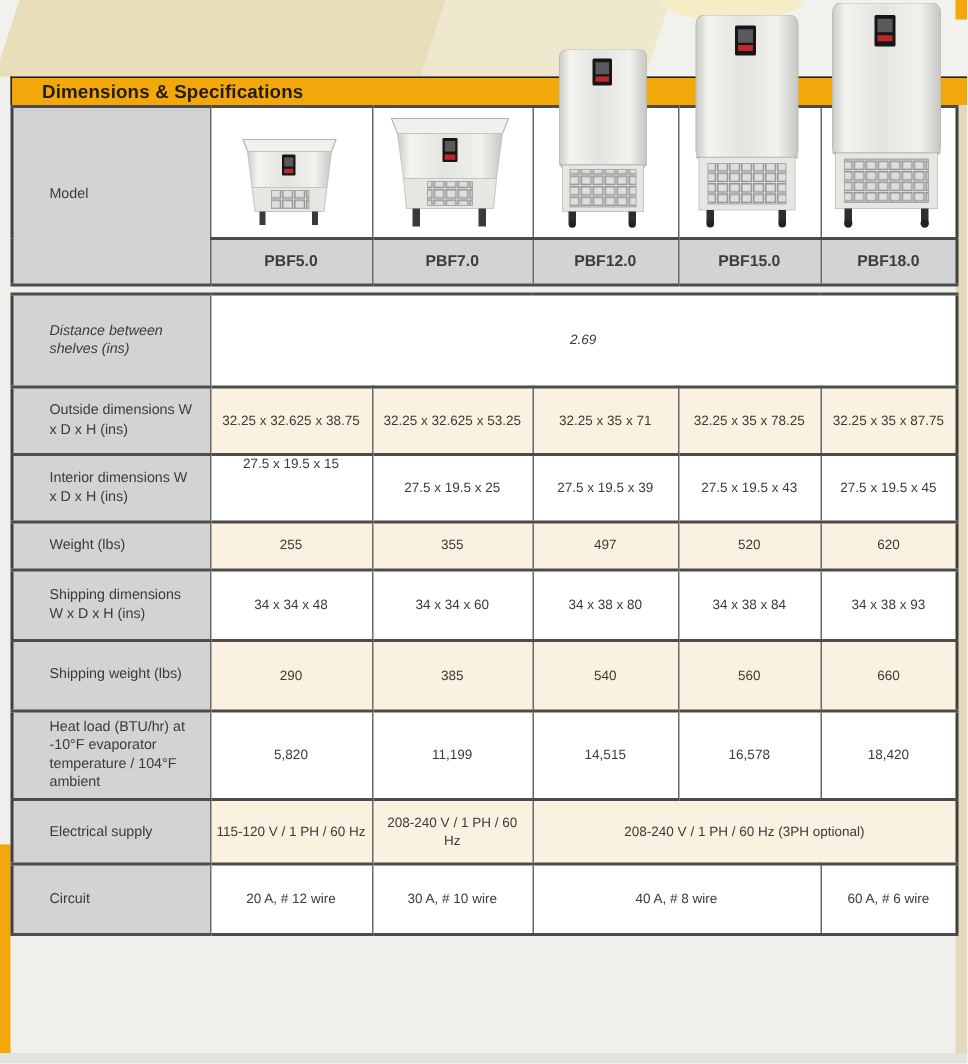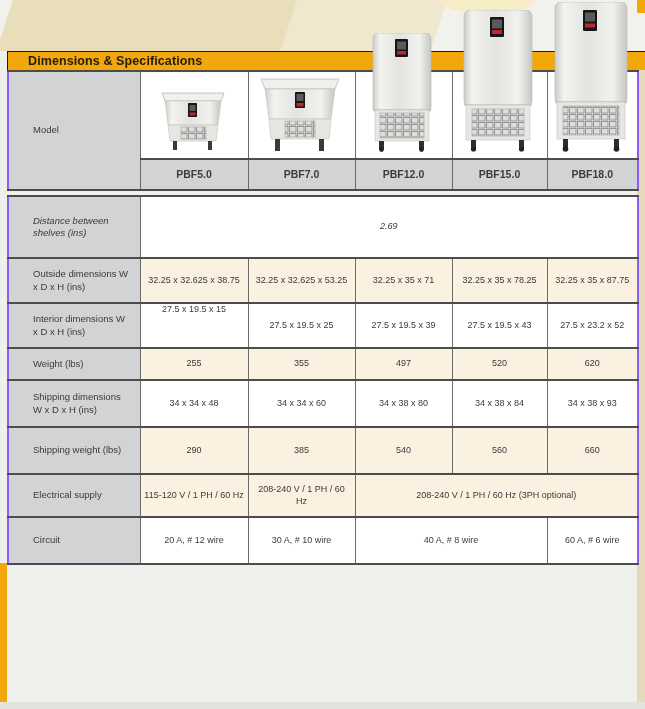--- a/index.html
+++ b/index.html
@@ -20,21 +20,21 @@
     background:#F2A80B; border-top:1px solid #1d1d1d; border-left:1px solid #1d1d1d;
     display:flex; align-items:center; box-sizing:border-box; z-index:1;
   }
   .title-bar span { font-size:12.5px; font-weight:800; color:#221c12; padding-left:20px; letter-spacing:.1px; }
   
   .edge-right  { position:absolute; right:0; top:70px; width:8px; height:632px; background:#E4D9BC; }
   .edge-left   { position:absolute; left:0; top:563px; width:7px; height:139px; background:#F2A80B; }
   .edge-bottom { position:absolute; left:0; bottom:0; width:645px; height:7px; background:#E0E4DC; }
   
   .sheet { position:absolute; left:7px; top:70px; width:630px; z-index:1; }
-  table { border-collapse:collapse; table-layout:fixed; width:630px; border:2px solid #8b5cf6; }
+  table { border-collapse:collapse; table-layout:fixed; width:630px; border:2px solid #404040; }
   td {
     border:1px solid #6a6a6a; border-top:2px solid #4c4c4c; border-bottom:2px solid #4c4c4c;
     font-size:9px; color:#3a3a3a; text-align:center; vertical-align:middle;
     padding:2px 3px; box-sizing:border-box; line-height:1.3;
   }
   td.lbl { background:#D2D3D4; text-align:left; padding:4px 8px 4px 24px; font-size:9.5px; }
   td.img-cell { background:#FFFFFF; }
   td.name-cell { background:#D2D3D4; font-weight:bold; font-size:10.5px; color:#3c3c3c; }
   tr.cream td.val { background:#FBF1E0; }
   tr.white td.val { background:#FFFFFF; }
@@ -124,21 +124,21 @@
         <td class="val">32.25 x 35 x 78.25</td>
         <td class="val">32.25 x 35 x 87.75</td>
       </tr>
 
       <tr class="white" style="height:45px;">
         <td class="lbl">Interior dimensions W x D x H (ins)</td>
         <td class="val top">27.5 x 19.5 x 15</td>
         <td class="val">27.5 x 19.5 x 25</td>
         <td class="val">27.5 x 19.5 x 39</td>
         <td class="val">27.5 x 19.5 x 43</td>
-        <td class="val">27.5 x 23.2 x 52</td>
+        <td class="val">27.5 x 19.5 x 45</td>
       </tr>
 
       <tr class="cream" style="height:32px;">
         <td class="lbl">Weight (lbs)</td>
         <td class="val">255</td>
         <td class="val">355</td>
         <td class="val">497</td>
         <td class="val">520</td>
         <td class="val">620</td>
       </tr>
@@ -154,20 +154,28 @@
 
       <tr class="cream" style="height:47px;">
         <td class="lbl">Shipping weight (lbs)</td>
         <td class="val">290</td>
         <td class="val">385</td>
         <td class="val">540</td>
         <td class="val">560</td>
         <td class="val">660</td>
       </tr>
 
+      <tr class="white" style="height:49px;">
+        <td class="lbl">Heat load (BTU/hr) at -10°F evaporator temperature / 104°F ambient</td>
+        <td class="val">5,820</td>
+        <td class="val">11,199</td>
+        <td class="val">14,515</td>
+        <td class="val">16,578</td>
+        <td class="val">18,420</td>
+      </tr>
 
       <tr class="cream" style="height:43px;">
         <td class="lbl">Electrical supply</td>
         <td class="val">115-120 V / 1 PH / 60 Hz</td>
         <td class="val">208-240 V / 1 PH / 60 Hz</td>
         <td class="val" colspan="3">208-240 V / 1 PH / 60 Hz (3PH optional)</td>
       </tr>
 
       <tr class="white" style="height:47px;">
         <td class="lbl">Circuit</td>

